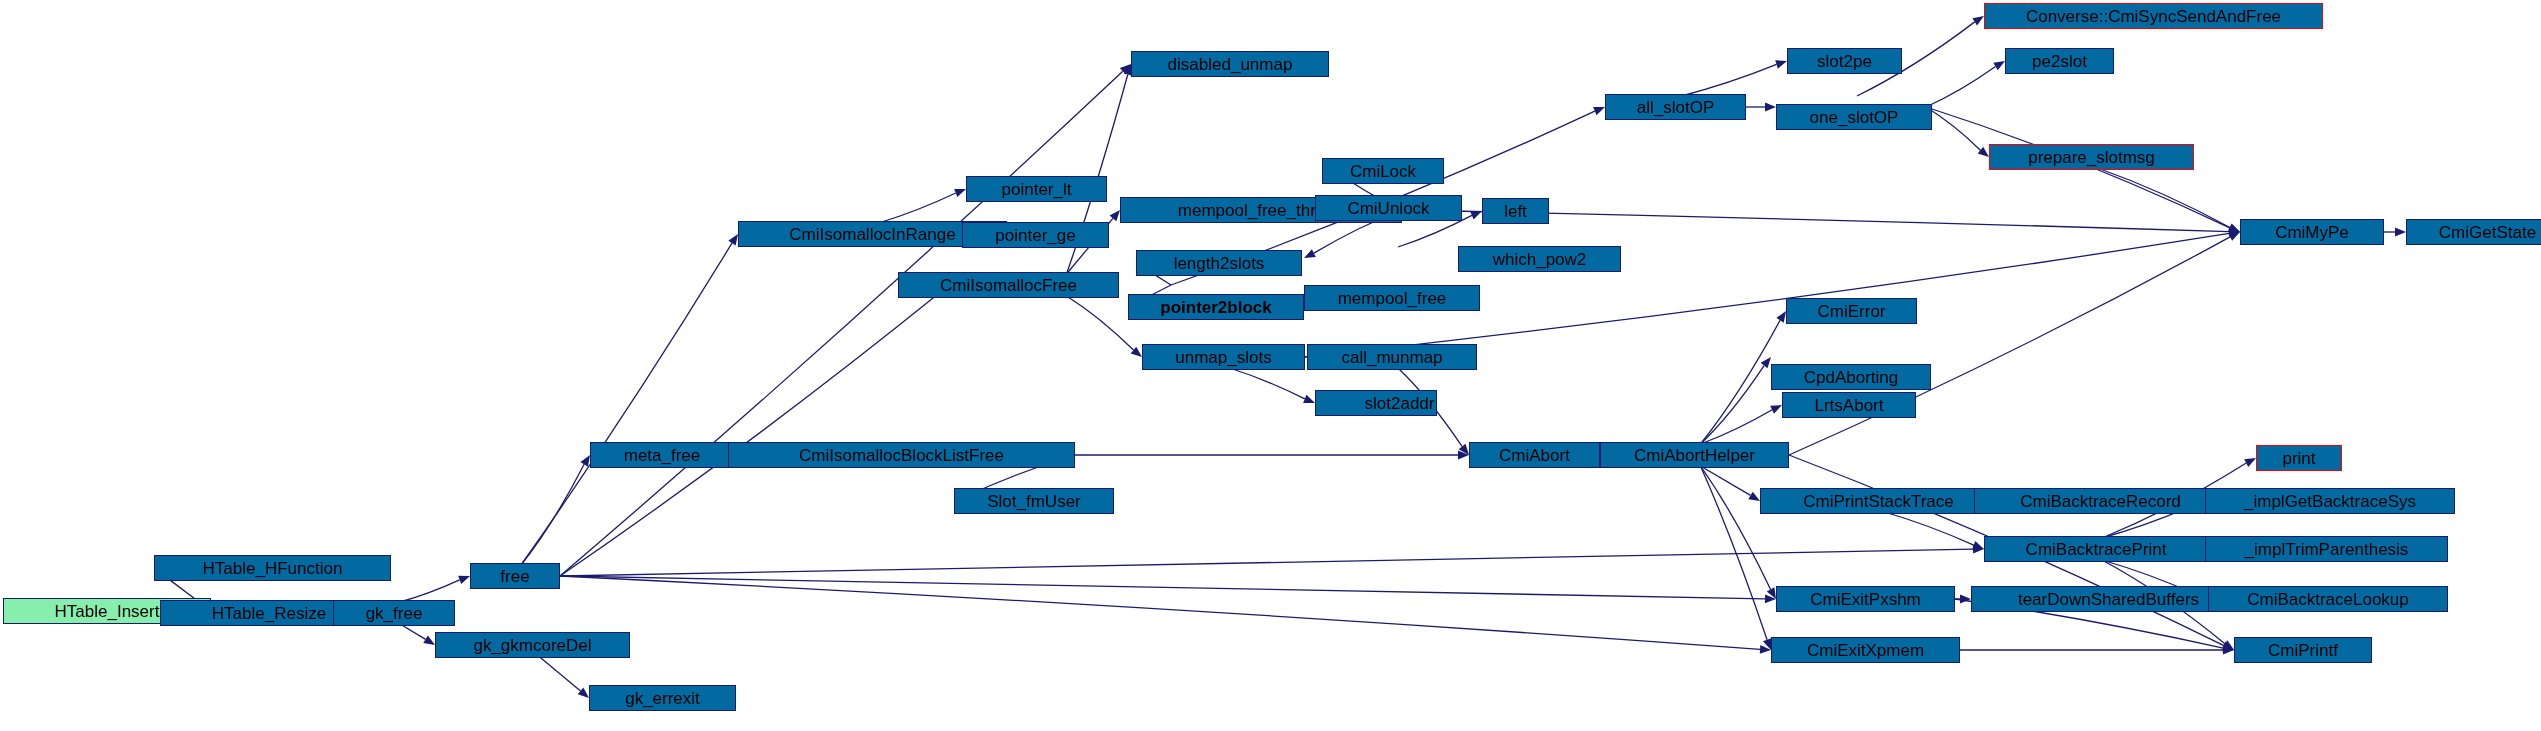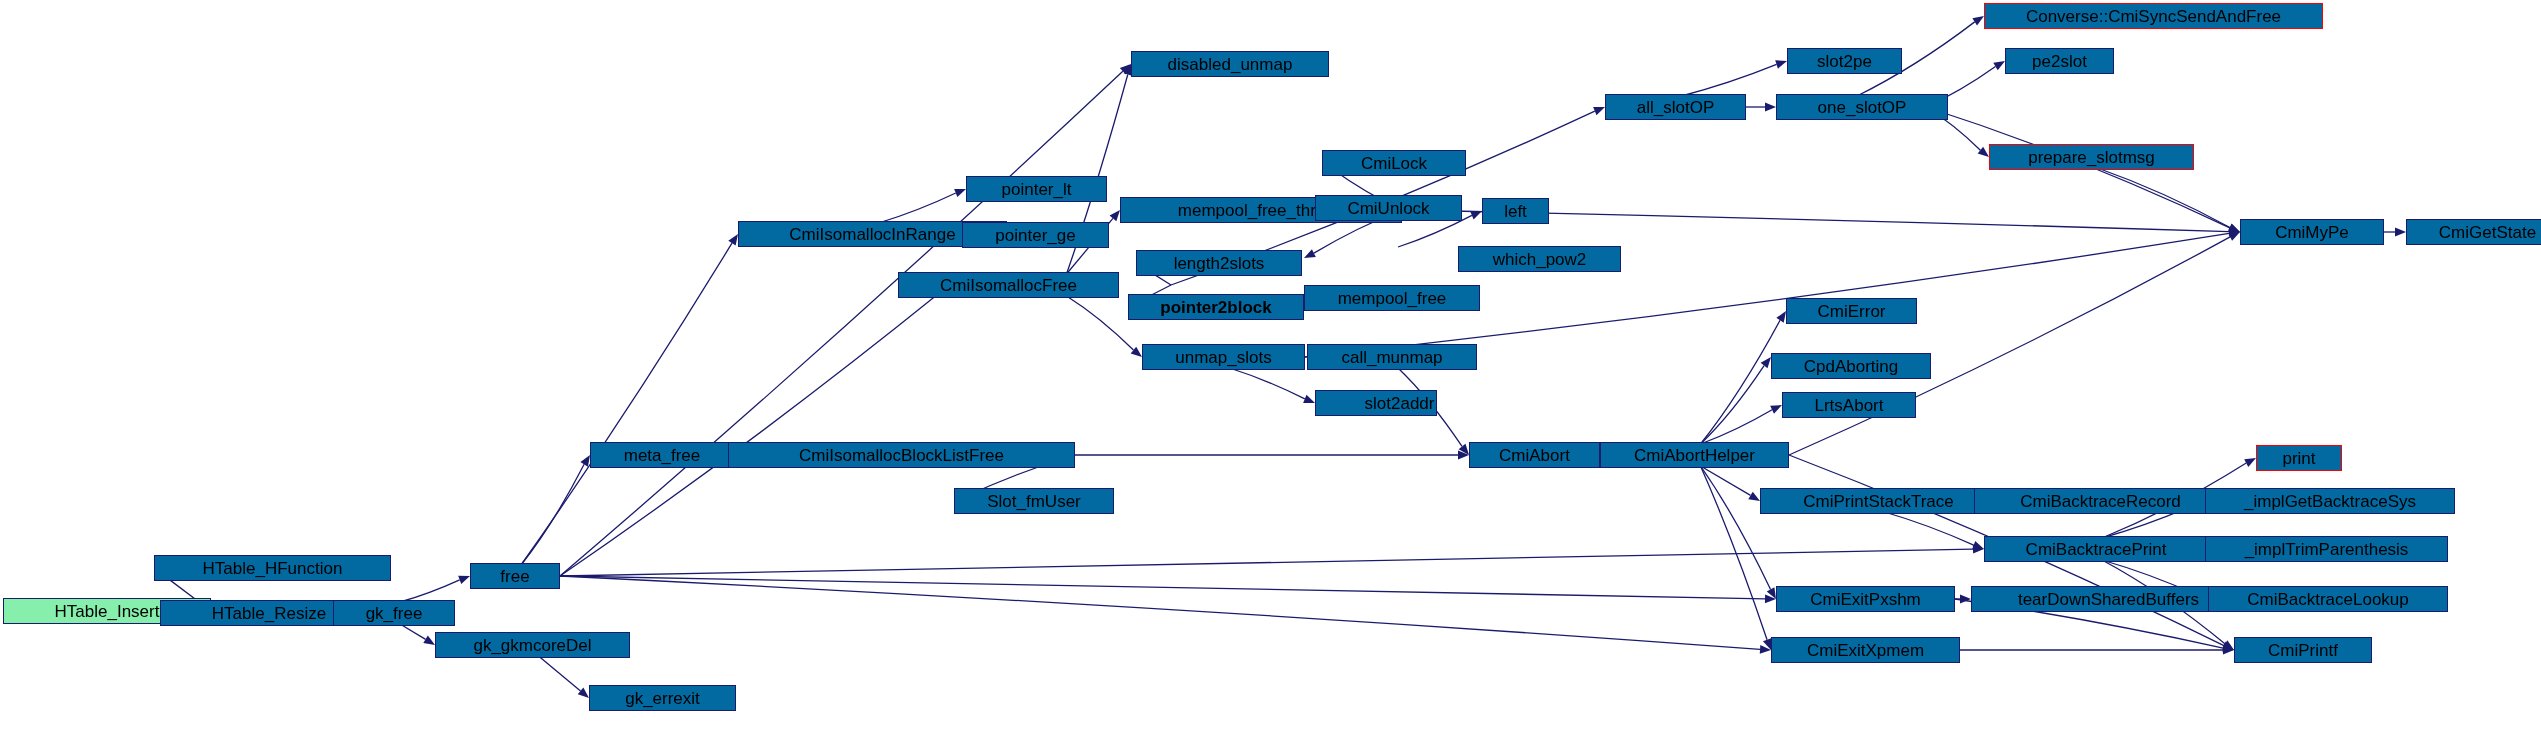--- a/index.html
+++ b/index.html
@@ -173,38 +173,38 @@
     <div class="node" style="left: 738px; top: 221px; width: 269px;">CmiIsomallocInRange</div>
     <div class="node" style="left: 966px; top: 176px; width: 141px;">pointer_lt</div>
     <div class="node" style="left: 962px; top: 222px; width: 147px;">pointer_ge</div>
     <div class="node" style="left: 898px; top: 272px; width: 221px;">CmiIsomallocFree</div>
     <div class="node" style="left: 1136px; top: 250px; width: 166px;">length2slots</div>
     <div class="node" style="left: 1128px; top: 294px; width: 176px; font-weight: bold;">pointer2block</div>
     <div class="node" style="left: 1142px; top: 344px; width: 163px;">unmap_slots</div>
     <div class="node" style="left: 1307px; top: 344px; width: 170px;">call_munmap</div>
     <div class="node" style="left: 1315px; top: 390px; width: 122px; padding-left: 47px;">slot2addr</div>
     <div class="node" style="left: 1120px; top: 197px; width: 282px;">mempool_free_thread</div>
-    <div class="node" style="left: 1322px; top: 150px; width: 144px;">CmiLock</div>
+    <div class="node" style="left: 1322px; top: 158px; width: 122px;">CmiLock</div>
     <div class="node" style="left: 1315px; top: 195px; width: 147px;">CmiUnlock</div>
     <div class="node" style="left: 1304px; top: 245px; width: 176px; margin-top: 40px;">mempool_free</div>
     <div class="node" style="left: 1482px; top: 198px; width: 67px;">left</div>
     <div class="node" style="left: 1458px; top: 246px; width: 163px;">which_pow2</div>
     <div class="node" style="left: 1131px; top: 51px; width: 198px;">disabled_unmap</div>
     <div class="node" style="left: 1605px; top: 94px; width: 141px;">all_slotOP</div>
-    <div class="node" style="left: 1776px; top: 94px; width: 172px;">one_slotOP</div>
+    <div class="node" style="left: 1776px; top: 104px; width: 156px;">one_slotOP</div>
     <div class="node" style="left: 1787px; top: 48px; width: 115px;">slot2pe</div>
     <div class="node red" style="left: 1984px; top: 3px; width: 339px;">Converse::CmiSyncSendAndFree</div>
     <div class="node" style="left: 2005px; top: 48px; width: 109px;">pe2slot</div>
     <div class="node red" style="left: 1989px; top: 144px; width: 205px;">prepare_slotmsg</div>
     <div class="node" style="left: 2240px; top: 219px; width: 144px;">CmiMyPe</div>
     <div class="node" style="left: 2406px; top: 219px; width: 163px;">CmiGetState</div>
     <div class="node" style="left: 1469px; top: 442px; width: 131px;">CmiAbort</div>
     <div class="node" style="left: 1600px; top: 442px; width: 189px;">CmiAbortHelper</div>
     <div class="node" style="left: 1786px; top: 298px; width: 131px;">CmiError</div>
-    <div class="node" style="left: 1771px; top: 353px; width: 160px;">CpdAborting</div>
+    <div class="node" style="left: 1771px; top: 364px; width: 160px;">CpdAborting</div>
     <div class="node" style="left: 1782px; top: 392px; width: 134px;">LrtsAbort</div>
     <div class="node" style="left: 1760px; top: 488px; width: 237px;">CmiPrintStackTrace</div>
     <div class="node" style="left: 1974px; top: 488px; width: 253px;">CmiBacktraceRecord</div>
     <div class="node" style="left: 1984px; top: 536px; width: 224px;">CmiBacktracePrint</div>
     <div class="node" style="left: 1776px; top: 586px; width: 179px;">CmiExitPxshm</div>
     <div class="node" style="left: 1971px; top: 586px; width: 275px;">tearDownSharedBuffers</div>
     <div class="node" style="left: 1771px; top: 637px; width: 189px;">CmiExitXpmem</div>
     <div class="node red" style="left: 2256px; top: 445px; width: 86px;">print</div>
     <div class="node" style="left: 2205px; top: 488px; width: 250px;">_implGetBacktraceSys</div>
     <div class="node" style="left: 2205px; top: 536px; width: 243px;">_implTrimParenthesis</div>

